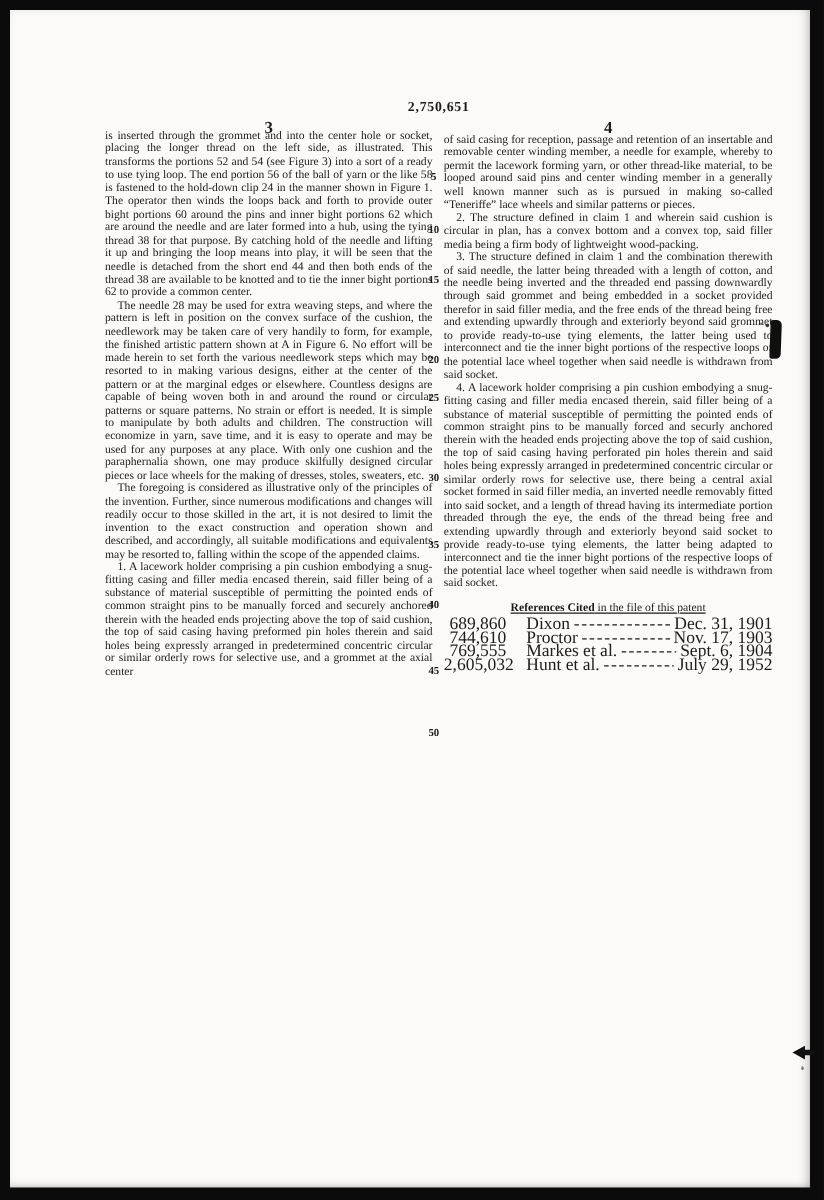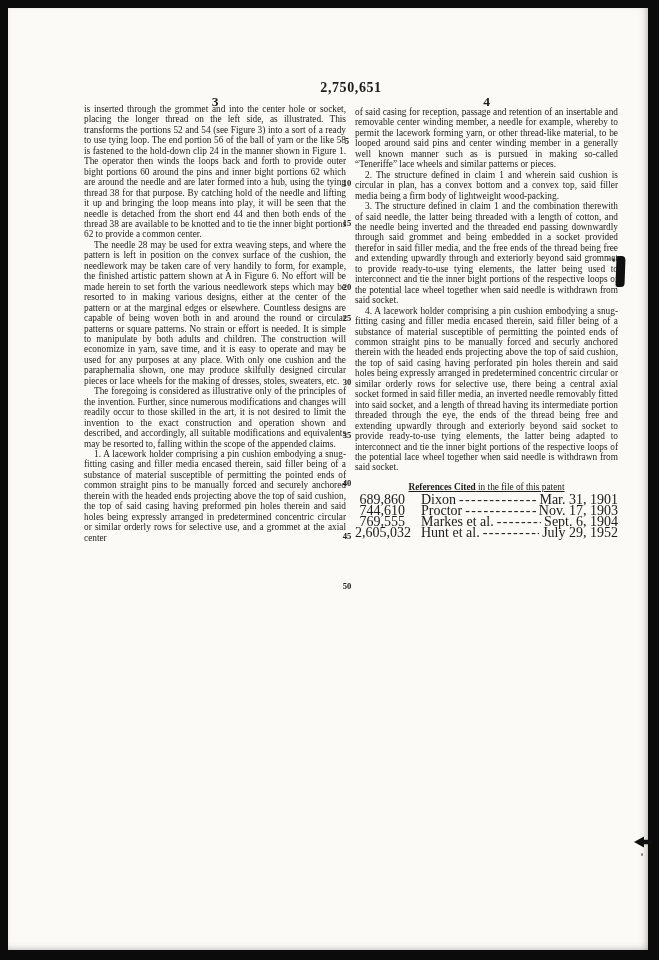--- a/index.html
+++ b/index.html
@@ -13,21 +13,21 @@
   .page {
     position: absolute; left: 8px; top: 8px;
     width: 640px; height: 942px;
     background: #fbfaf6;
     box-shadow: inset -5px 0 9px -5px rgba(0,0,0,0.35), inset 0 -4px 8px -5px rgba(0,0,0,0.3);
     color: #1b1b1b;
   }
   .patent-number {
     position: absolute; top: 72px; left: 76px; width: 534px;
     text-align: center;
-    font-weight: bold; font-size: 14px; letter-spacing: 0.6px; font-family: Liberation Serif, serif;
+    font-weight: bold; font-size: 11px; letter-spacing: 0.6px; font-family: Liberation Serif, serif;
   }
   .col-num {
     position: absolute; top: 86px;
     font-weight: bold; font-size: 13.5px; text-align: center;
   }
   .col-num-left  { left: 76px;  width: 262px; }
   .col-num-right { left: 347px; width: 263px; }
   .col {
     position: absolute;
     font-size: 9.3px; line-height: 10.45px;
@@ -106,21 +106,21 @@
 
       <div class="ref-heading">
         <span class="bold">References Cited</span><span> in the file of this patent</span>
       </div>
 
       <div class="ref-table">
         <div class="ref-row">
           <span class="ref-num">689,860</span>
           <span class="ref-name">Dixon</span>
           <span class="ref-leader">--------------------------</span>
-          <span class="ref-date">Mar. 31, 1901</span>
+          <span class="ref-date">Dec. 31, 1901</span>
         </div>
         <div class="ref-row">
           <span class="ref-num">744,610</span>
           <span class="ref-name">Proctor</span>
           <span class="ref-leader">--------------------------</span>
           <span class="ref-date">Nov. 17, 1903</span>
         </div>
         <div class="ref-row">
           <span class="ref-num">769,555</span>
           <span class="ref-name">Markes et al.</span>

